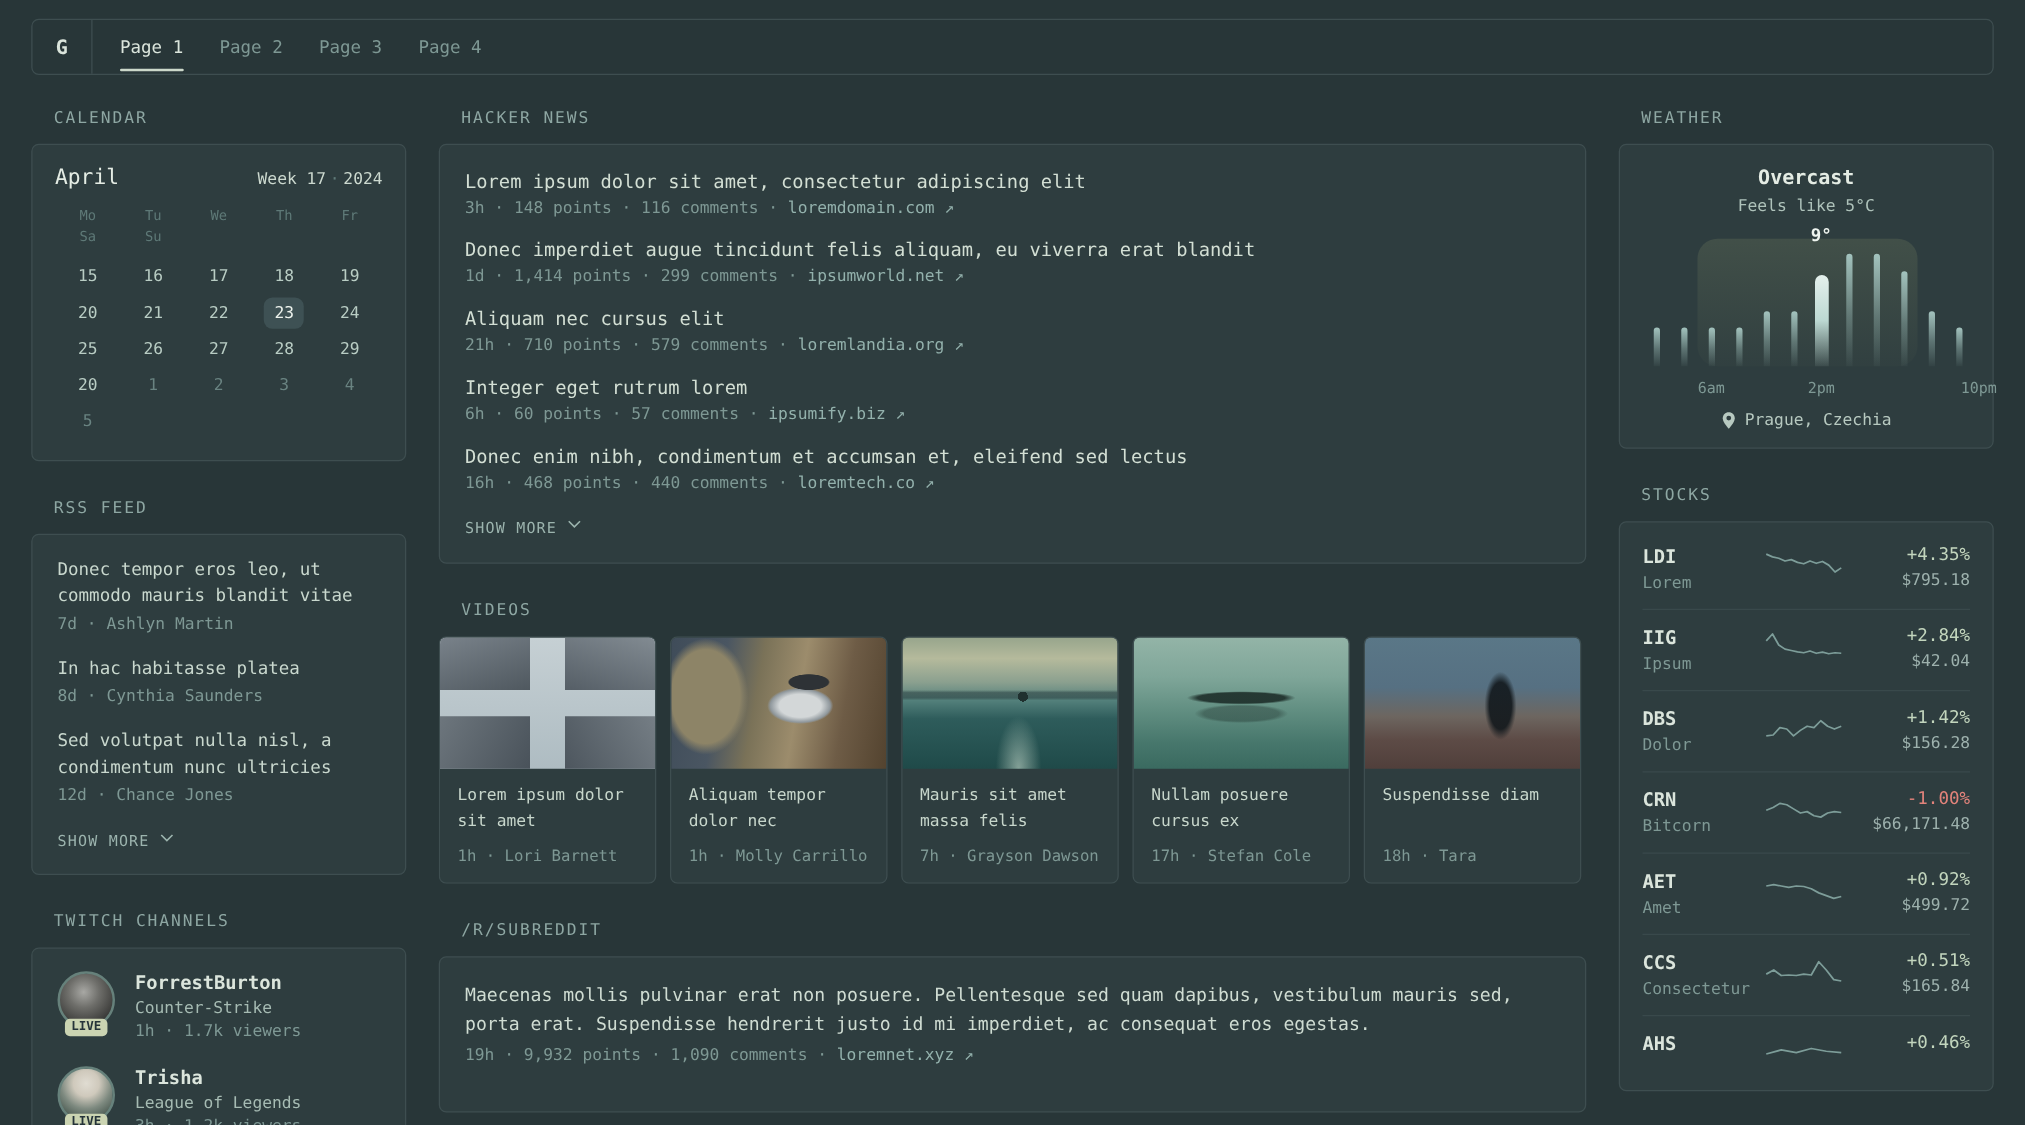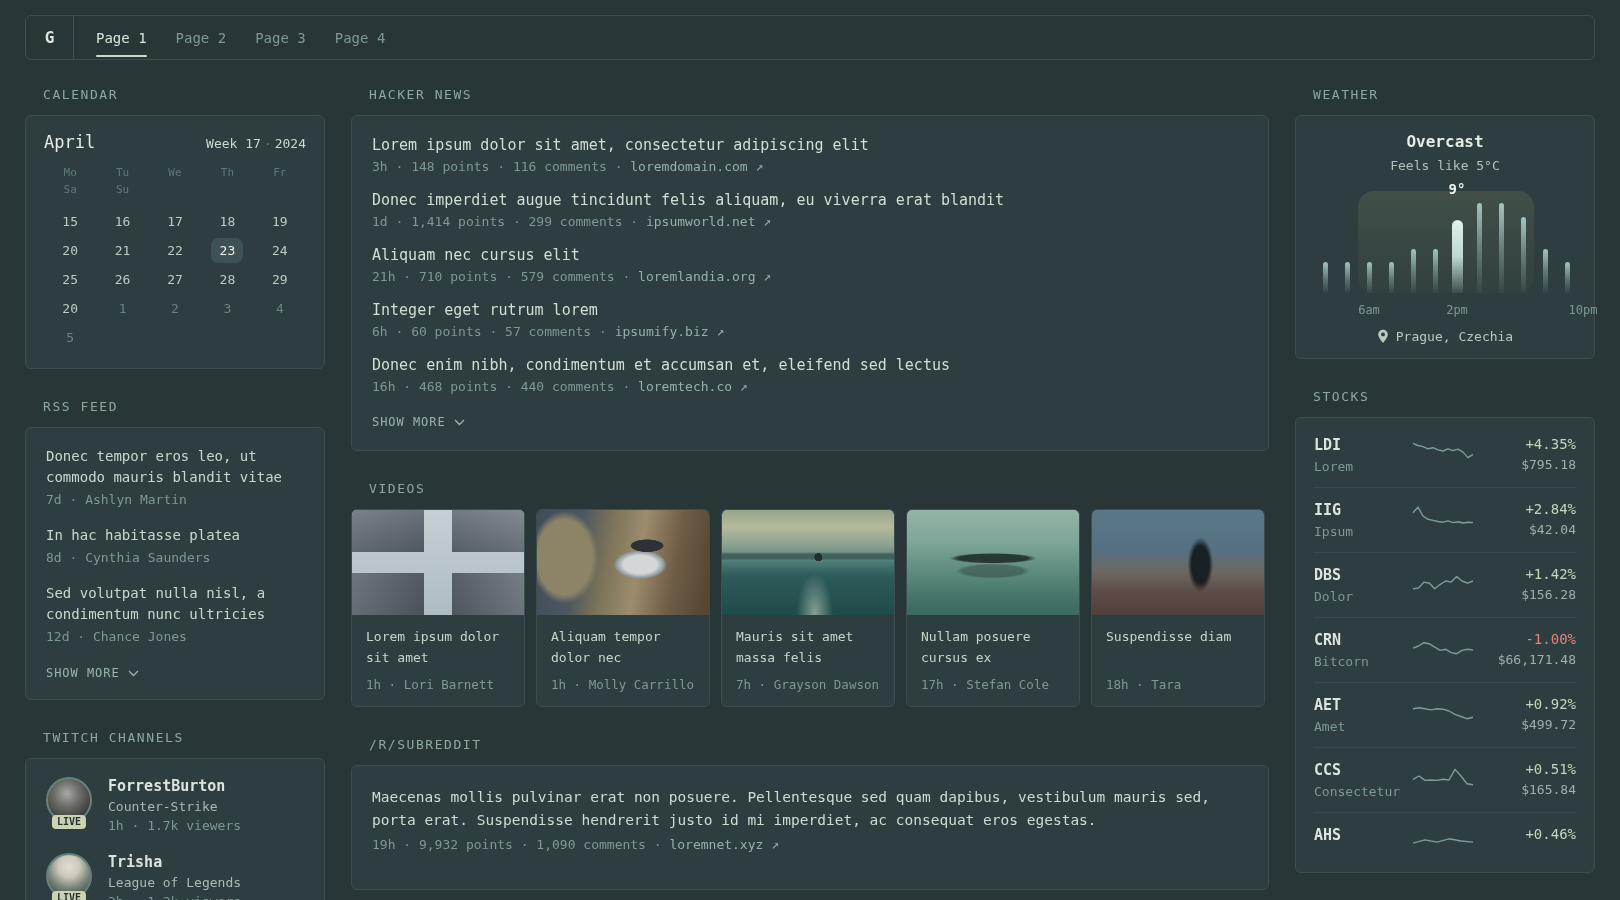--- a/index.html
+++ b/index.html
@@ -41,21 +41,21 @@
   #cal-days{margin-top:13px}
   .cal-day{font-size:13px;color:#b9cdc4;width:32px;padding:5px 0;text-align:center;border-radius:7px}
   .cal-day.selected{background:#3e5154;color:#ecf2ec}
   .cal-day.dim{color:#698381}
 
   
   .rss-card{padding:18px 20px}
   .rss-item{margin-bottom:18px}
   .rss-title{font-size:14px;line-height:1.5;color:var(--body);cursor:pointer}
   .meta{font-size:13px;color:var(--muted);margin-top:4px}
-  .show-more{display:inline-flex;align-items:center;gap:8px;font-size:12px;letter-spacing:.08em;color:#9cb4ae;margin-top:4px;cursor:pointer}
+  .show-more{display:inline-flex;align-items:flex-start;gap:8px;font-size:12px;letter-spacing:.08em;color:#9cb4ae;margin-top:4px;cursor:pointer}
   .show-more .chev{margin-top:1px}
 
   
   .tw-card{padding:18px 20px;min-height:245px}
   .tw-row{display:flex;gap:16px;margin-bottom:20px;cursor:pointer}
   .avatar{width:46px;height:46px;border-radius:50%;border:2px solid #66817b;position:relative;flex:none}
   .av-1{background:radial-gradient(circle at 45% 35%,#a8a8a4 0%,#6e6e6a 35%,#3a3a38 75%,#262624 100%)}
   .av-2{background:radial-gradient(circle at 50% 28%,#e0dcd2 0%,#cfc9bc 28%,#7e8a80 55%,#42524a 85%)}
   .av-3{background:radial-gradient(circle at 50% 38%,#e2cfa8 0%,#c3a87c 40%,#8a6f52 75%,#5e4b3a 100%)}
   .live{position:absolute;left:50%;transform:translateX(-50%);bottom:-8px;background:var(--live);color:#253339;font-size:10px;font-weight:bold;padding:2px 5px;border-radius:4px;line-height:1}

